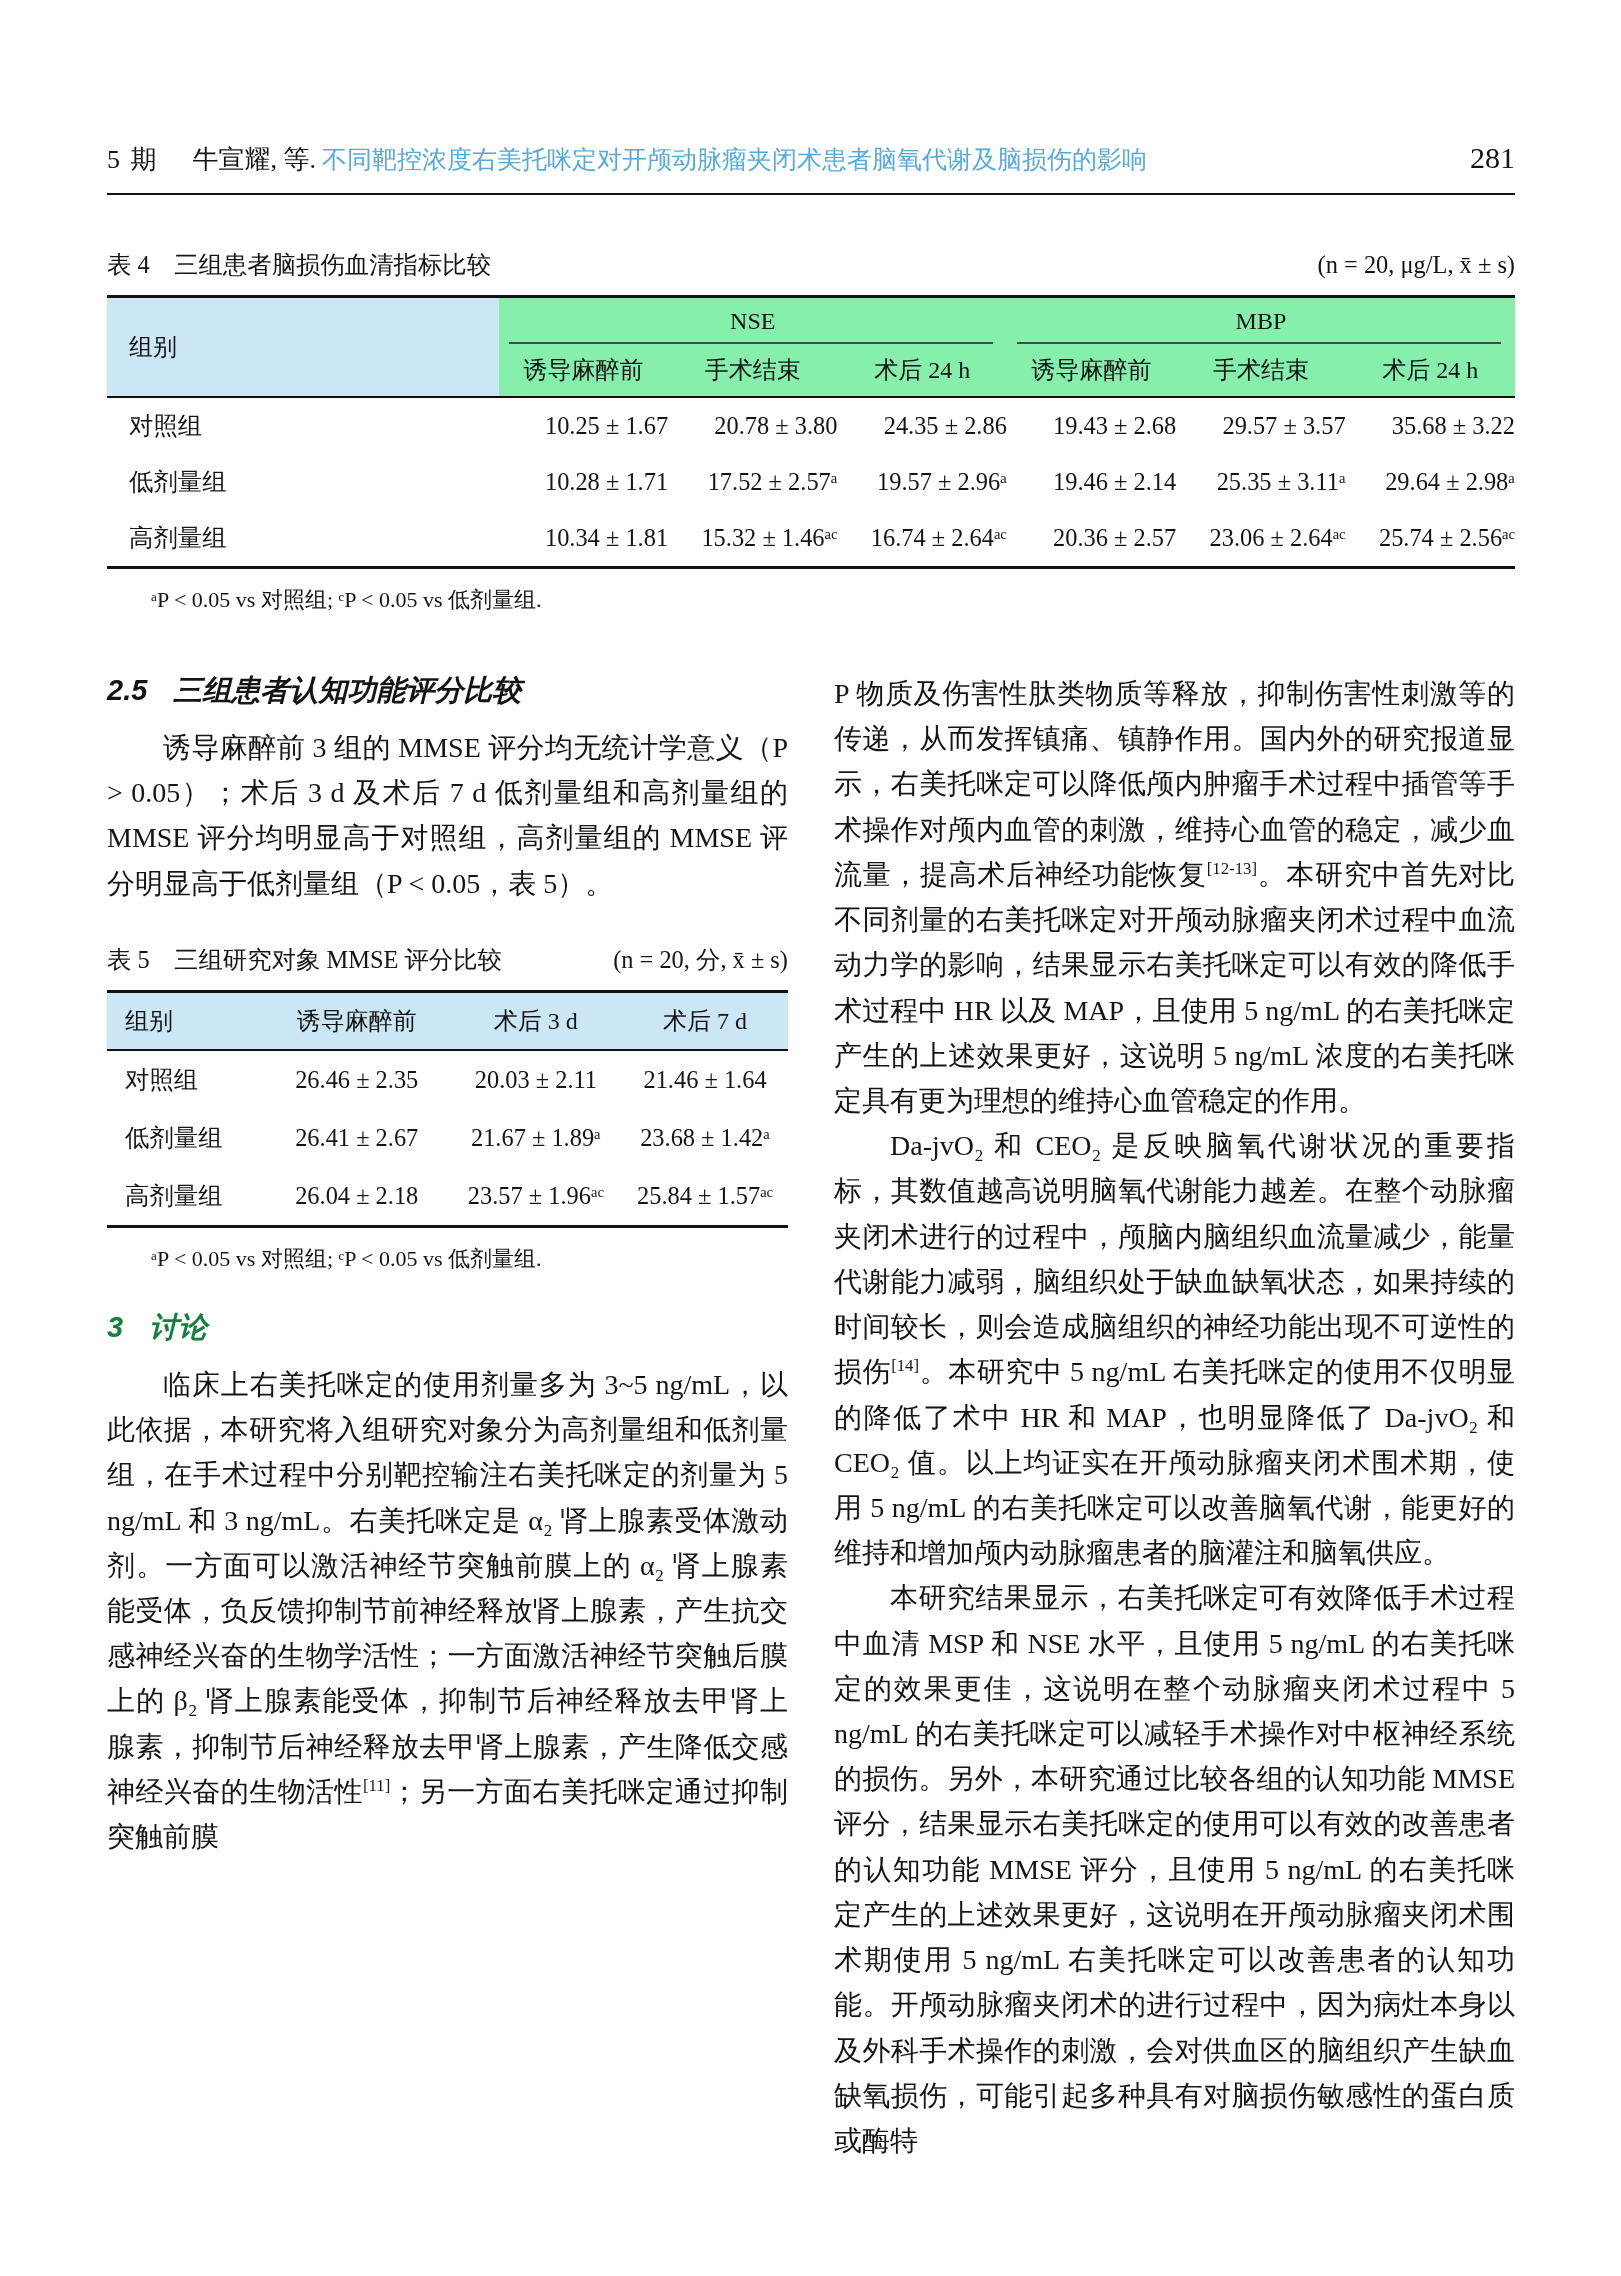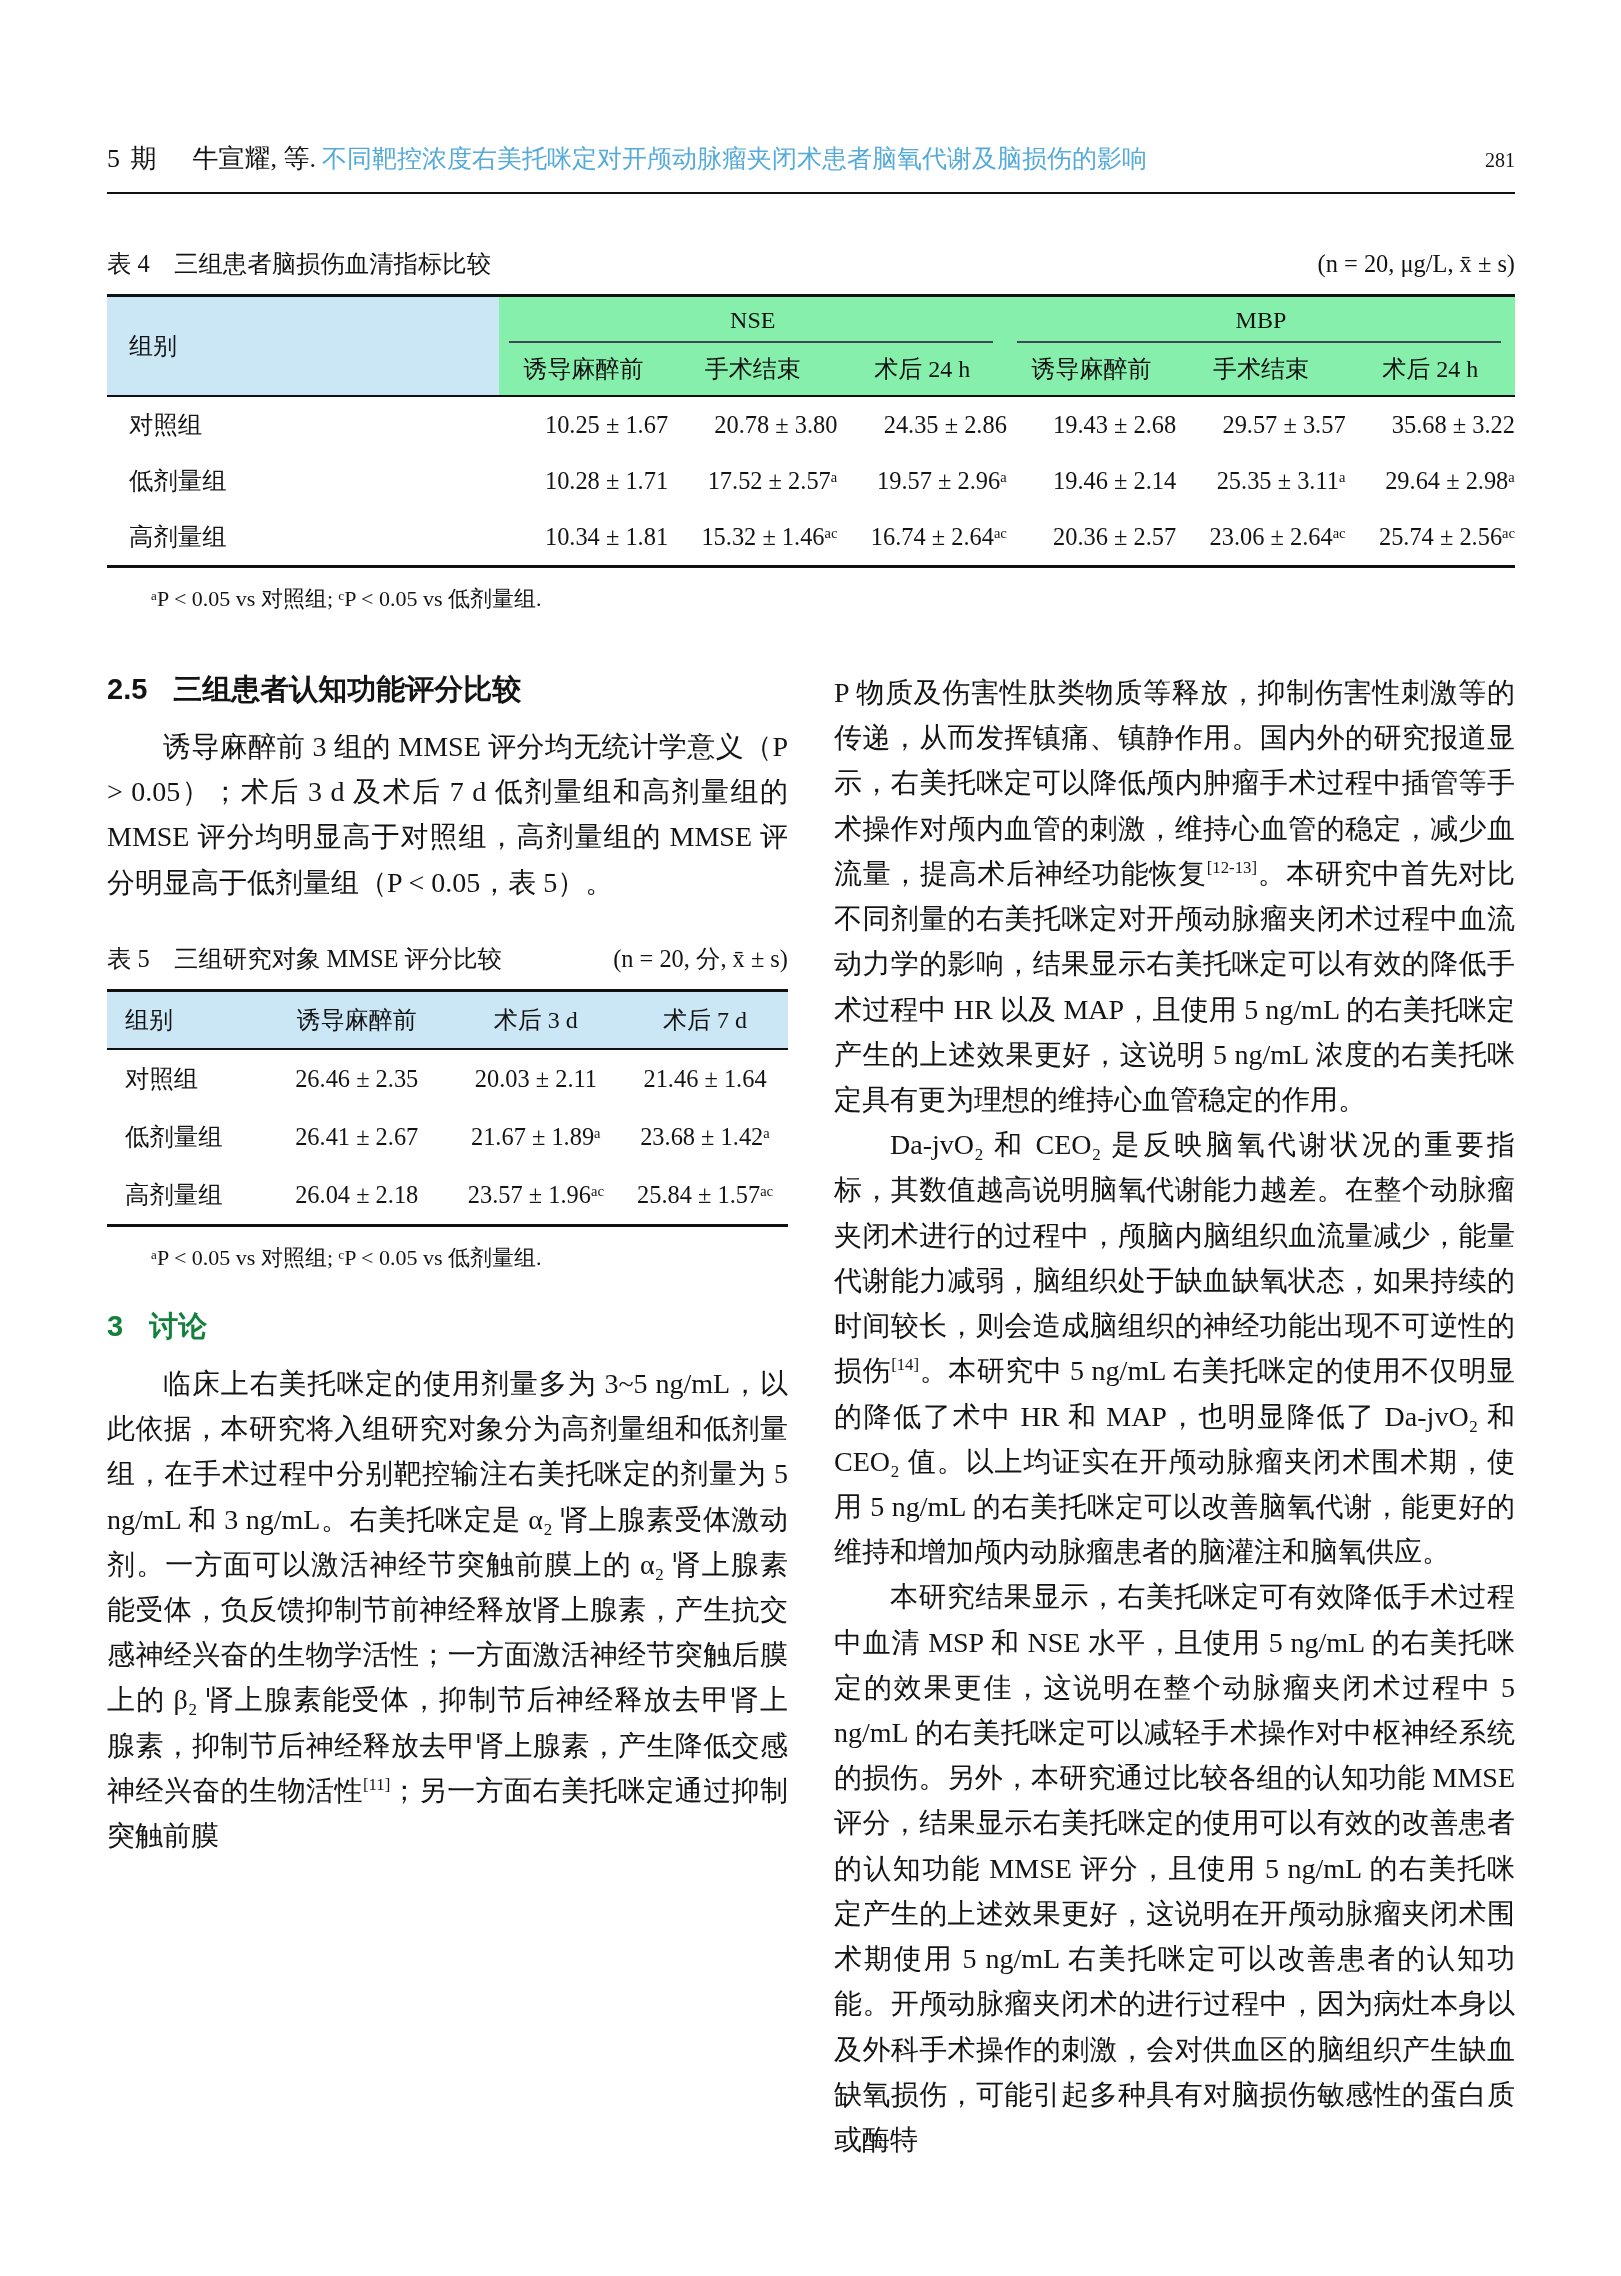--- a/index.html
+++ b/index.html
@@ -9,21 +9,21 @@
     font-family:"Liberation Serif","DejaVu Serif",serif;color:#141414;margin-top:24px;
   }
   
   .run-head{display:flex;align-items:baseline;font-size:26px;}
   .run-head .issue{letter-spacing:2px;}
   .run-head .authors{margin-left:34px;}
   .run-head .rtitle{
     margin-left:6px;color:#54aad9;
     font-family:Liberation Sans, sans-serif;font-size:25px;
   }
-  .run-head .pageno{margin-left:auto;font-size:20px;}
+  .run-head .pageno{margin-left:auto;font-size:30px;}
   .head-rule{border:none;border-top:2.5px solid #111;margin:16px 0 0 0;}
   
   .tbl-caption{display:flex;align-items:baseline;font-size:24.4px;}
   .tbl-caption .cap-unit{margin-left:auto;}
   .t4-cap{margin-top:54px;}
   
   table{border-collapse:collapse;width:100%;table-layout:fixed;}
   .paper-table{margin-top:14px;border-top:3px solid #111;border-bottom:3px solid #111;}
   .paper-table th,.paper-table td{font-weight:normal;padding:0;}
   .t4 thead th{background:#86efac;font-size:24px;}
@@ -40,21 +40,21 @@
   .t5 td{height:58px;text-align:center;font-size:24.4px;}
   .t5 td.gname{text-align:left;padding-left:18px;}
   .t5 .c0{width:21%;} .t5 .c1{width:28%;} .t5 .c2{width:26%;} .t5 .c3{width:25%;}
   .footnote{font-size:22px;margin-top:16px;padding-left:2em;}
   
   .cols{display:flex;gap:46px;margin-top:56px;}
   .col{flex:1;min-width:0;}
   .body-p{margin:0;font-size:28px;line-height:1.615;text-align:justify;text-indent:2em;}
   .body-p.noindent{text-indent:0;}
   .body-p sup.ref{font-size:0.6em;line-height:0;}
-  .sec-head{font-family:"Liberation Sans","DejaVu Sans",sans-serif;font-weight:bold;font-size:29px;margin:0 0 14px 0;}
+  .sec-head{font-family:"Liberation Sans","DejaVu Sans",sans-serif;font-weight:bold;font-size:29px;margin:0 0 14px 0;font-style:italic;}
   .sec-head .num{margin-right:26px;}
   .sec-head.teal{color:#15803d;margin-top:34px;}
   .t5-cap{margin-top:38px;}
 </style>
 </head>
 <body>
 
 <div id="page">
 
   <div class="run-head">

